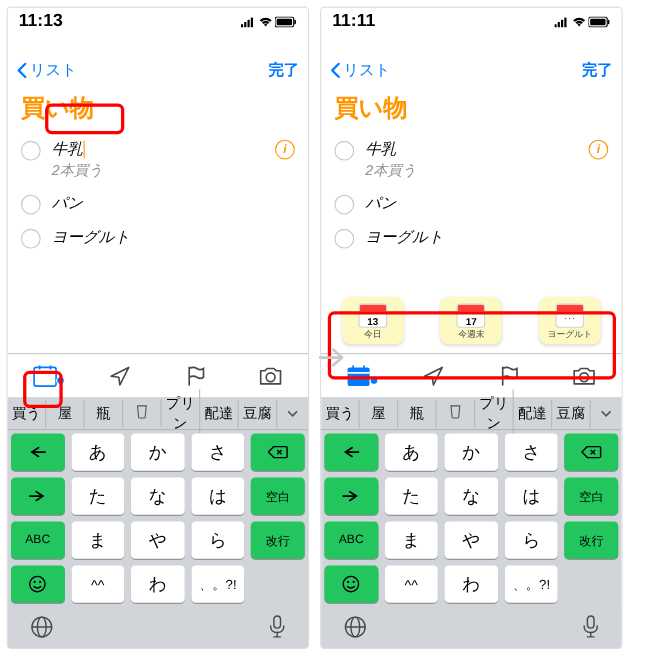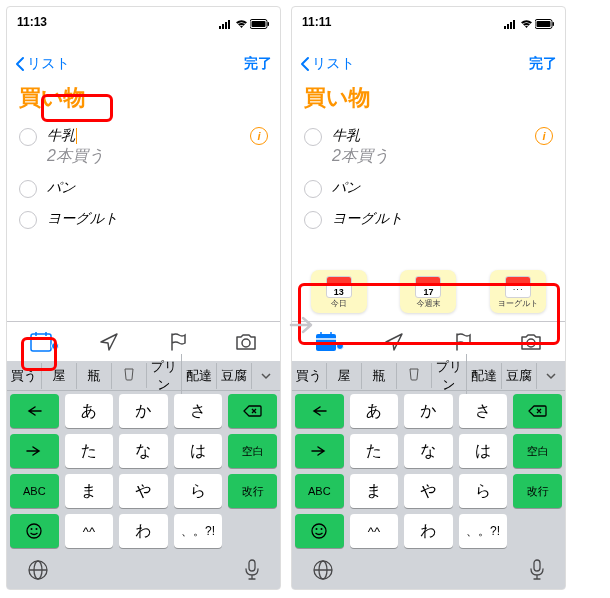--- a/index.html
+++ b/index.html
@@ -1,31 +1,31 @@
 <!DOCTYPE html>
 <html><head>
 <meta charset="utf-8">
 <style>
   * { margin: 0; padding: 0; box-sizing: border-box; font-family: -apple-system, "Hiragino Sans", sans-serif; }
   body { background: #fff; width: 610px; height: 598px; position: relative; }
   .container { display: flex; gap: 10px; padding: 6px; }
   .phone { width: 275px; height: 584px; border: 1px solid #ddd; border-radius: 4px; background: #fff; display: flex; flex-direction: column; overflow: hidden; position: relative; }
   .arrow-between { position: absolute; left: 287px; top: 310px; z-index: 5; }
-  .status-bar { display: flex; justify-content: space-between; align-items: flex-end; padding: 4px 10px 0; height: 22px; font-size: 12px; font-weight: 600; gap: 15px; }
+  .status-bar { display: flex; justify-content: space-between; align-items: center; padding: 4px 10px 0; height: 22px; font-size: 16px; font-weight: 600; gap: 15px; }
   .status-icons { display: flex; gap: 2px; align-items: center; }
   .nav-bar { display: flex; justify-content: space-between; align-items: center; padding: 6px 8px; margin-top: 20px; }
   .back-btn { color: #007aff; font-size: 14px; display: flex; align-items: center; gap: 2px; }
   .done-btn { color: #007aff; font-size: 14px; font-weight: 600; }
   .title { color: #ff9500; font-size: 22px; font-weight: 700; padding: 4px 12px 8px; }
   .list { flex: 1; overflow: hidden; font-style: italic; }
   .item { display: flex; align-items: flex-start; padding: 6px 12px; gap: 10px; position: relative; }
   .radio { width: 18px; height: 18px; border: 1.5px solid #c7c7cc; border-radius: 50%; flex-shrink: 0; margin-top: 1px; }
   .item-body { flex: 1; }
   .item-title { font-size: 14px; color: #000; }
-  .item-sub { font-size: 16px; color: #8e8e93; margin-top: 1px; }
+  .item-sub { font-size: 13px; color: #8e8e93; margin-top: 1px; }
   .info-icon { width: 18px; height: 18px; border: 1.5px solid #ff9500; border-radius: 50%; color: #ff9500; font-size: 11px; display: flex; align-items: center; justify-content: center; font-weight: 600; }
   .redbox { border: 3px solid #ff0000; border-radius: 6px; position: absolute; pointer-events: none; }
   .redbox-left-input { left: 34px; top: 87px; width: 72px; height: 28px; }
   .redbox-left-cal { left: 14px; top: 330px; width: 36px; height: 34px; }
   .redbox-right-dates { left: 6px; top: 276px; width: 262px; height: 62px; }
   .toolbar-accessory { display: flex; justify-content: space-around; align-items: center; height: 40px; border-top: 0.5px solid #c7c7cc; background: #fff; }
   .toolbar-icon { color: #007aff; display: flex; align-items: center; justify-content: center; width: 40px; }
   .date-row { display: flex; justify-content: space-around; padding: 8px 4px; gap: 4px; }
   .date-chip { background: #fef9c3; border-radius: 8px; box-shadow: 0 1px 3px rgba(0,0,0,0.15); display: flex; flex-direction: column; align-items: center; padding: 6px 4px 4px; width: 56px; }
   .cal-icon { width: 26px; height: 22px; background: #fff; border: 1px solid #d1d1d6; border-radius: 3px; position: relative; overflow: hidden; }

